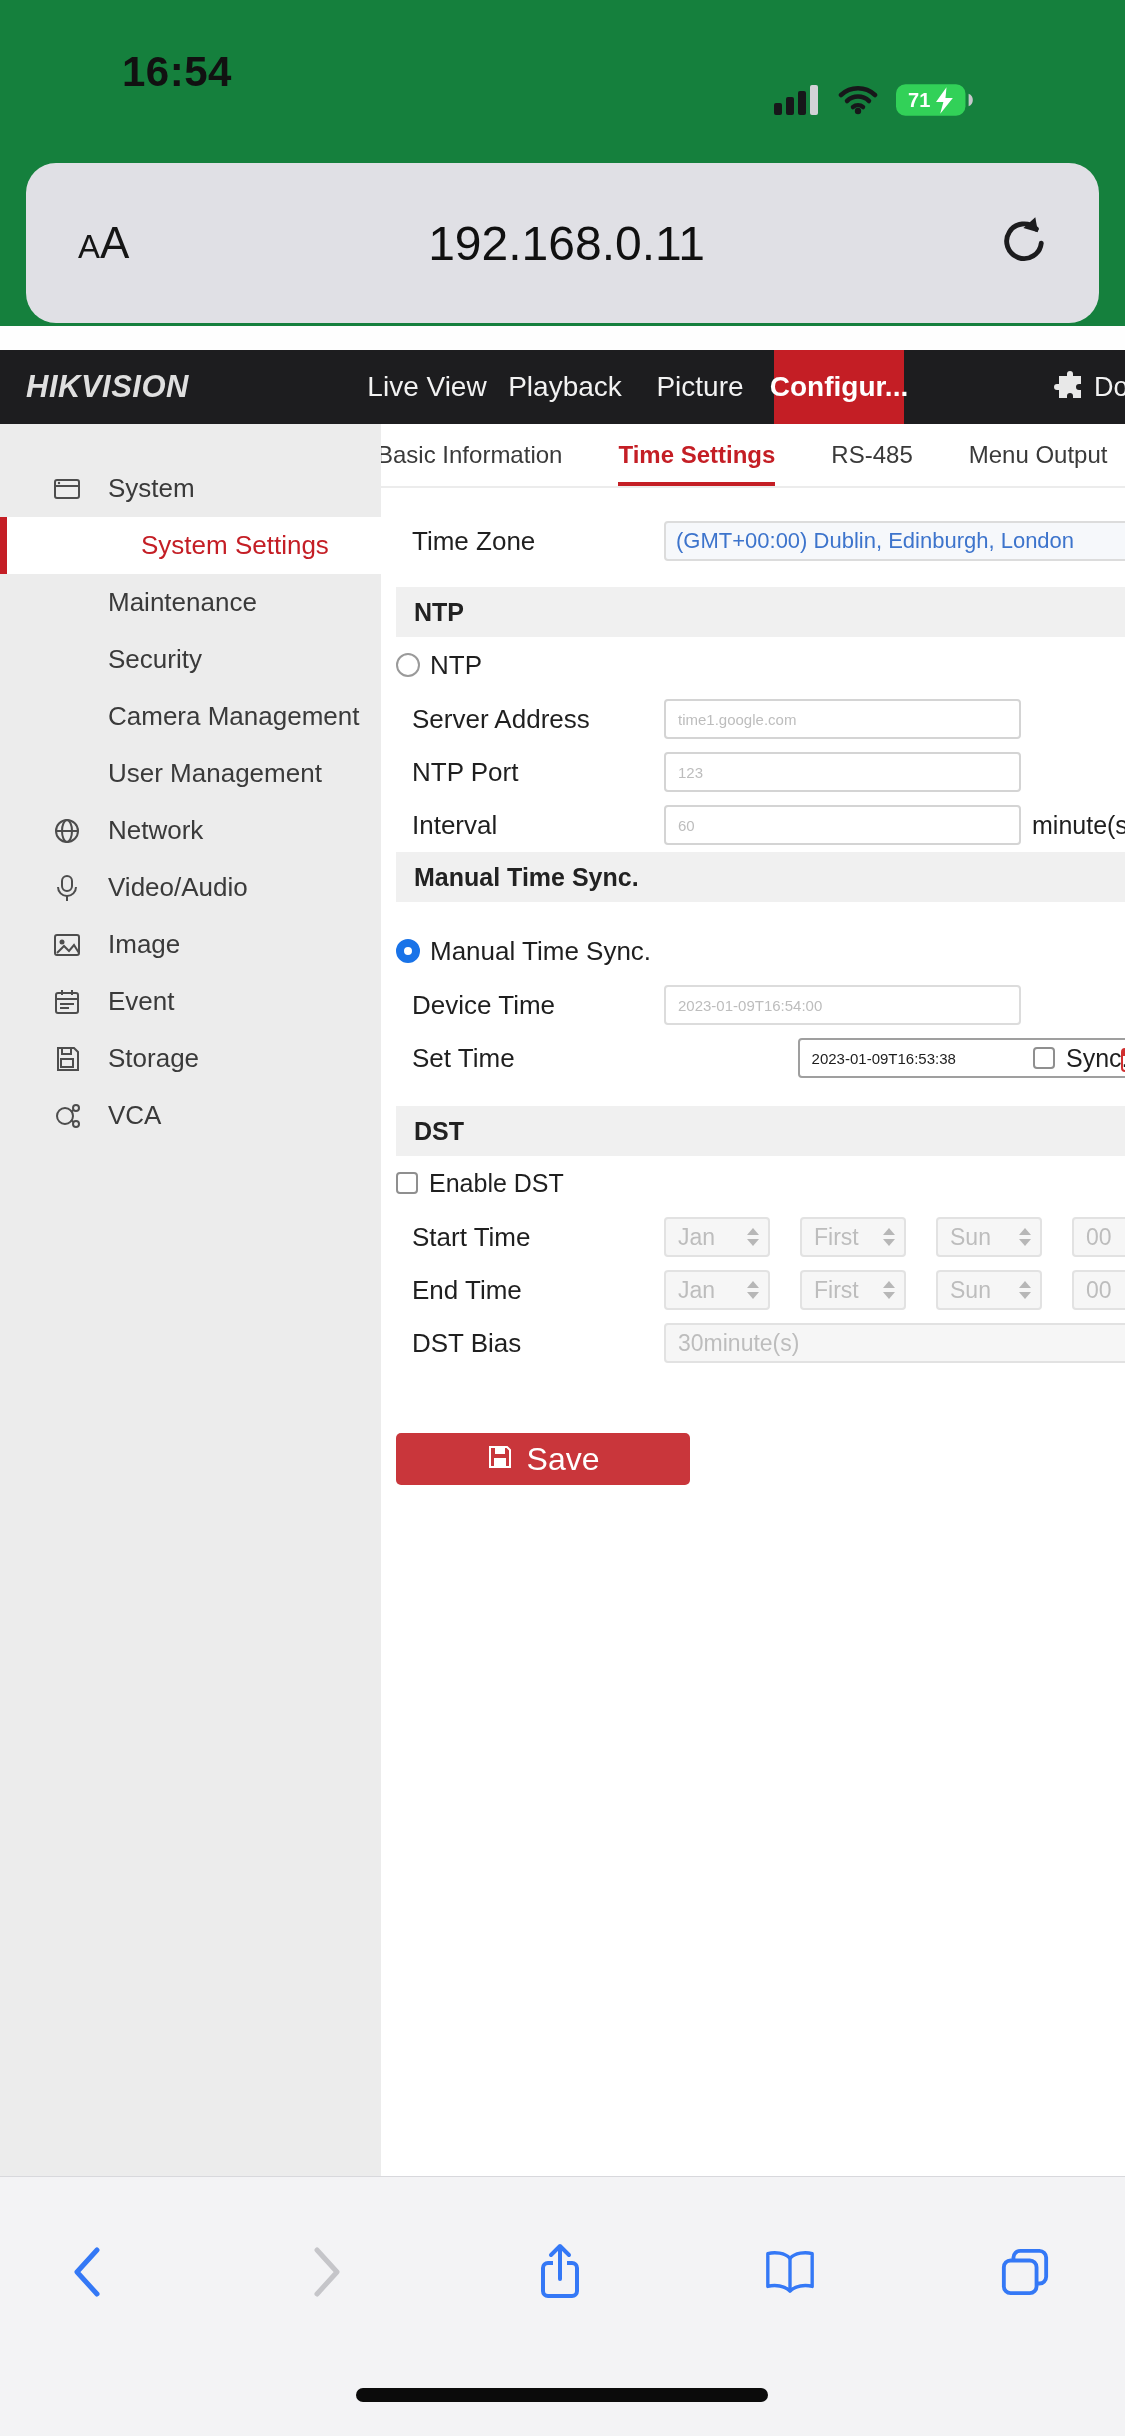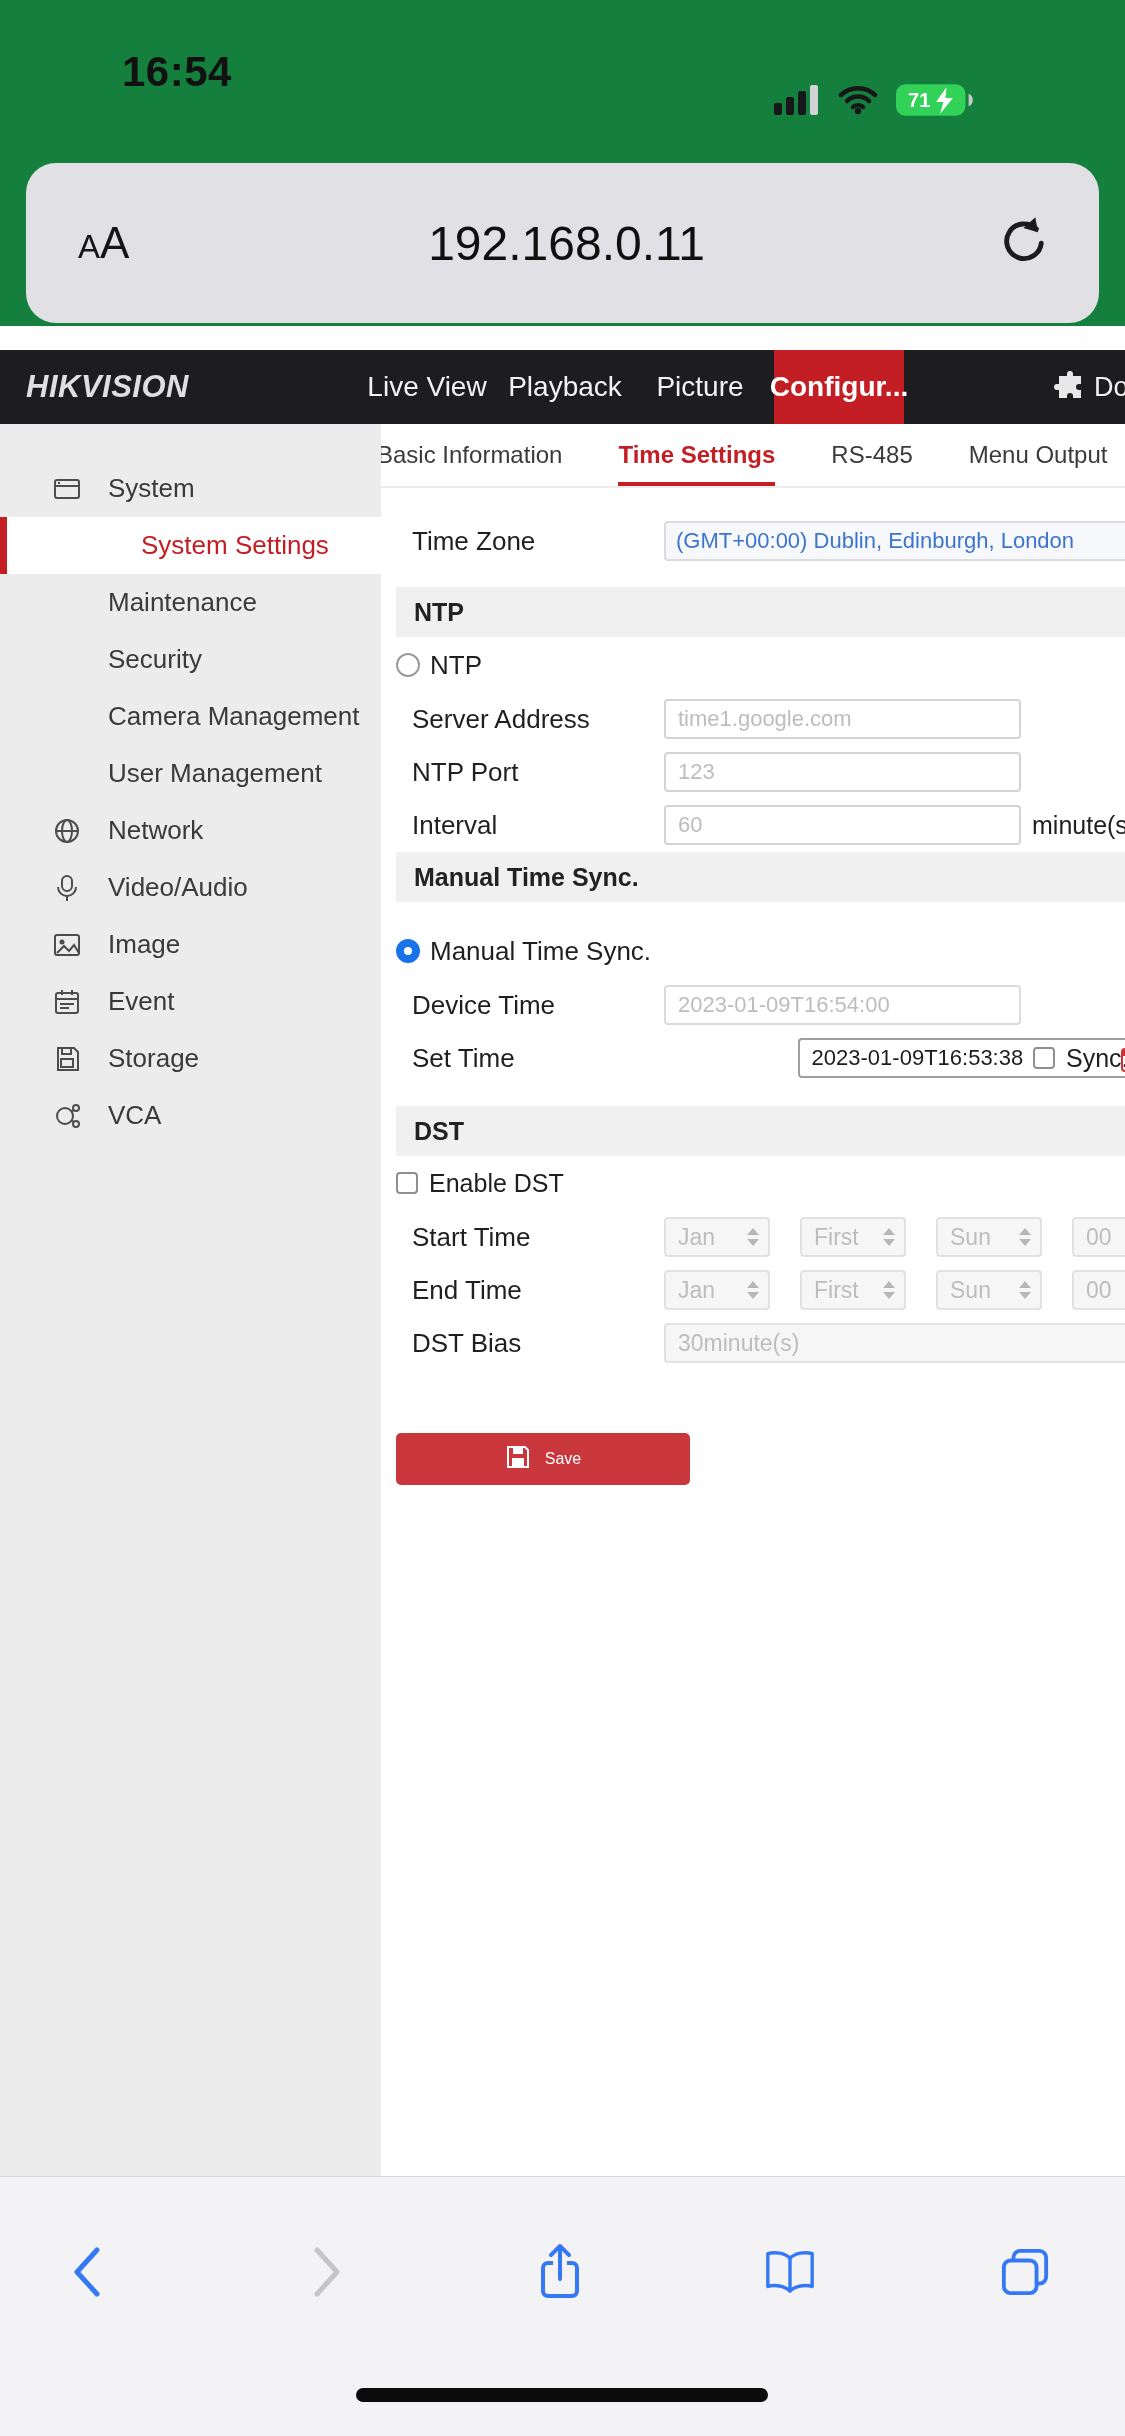--- a/index.html
+++ b/index.html
@@ -49,21 +49,21 @@
   .frow { position:absolute; left:0; width:900px; height:40px; display:flex; align-items:center; }
   .flabel { margin-left:31px; font-size:26px; color:#1f1f1f; white-space:nowrap; }
   .ctrl { position:absolute; left:283px; }
   .secbar { position:absolute; left:15px; width:820px; height:50px; background:#f0f0f0; display:flex; align-items:center; padding-left:18px; font-size:25px; font-weight:bold; color:#222; }
 
   .r-tz{top:97px} .r-ntpbar{top:163px} .r-ntprad{top:226px;height:30px} .r-server{top:275px} .r-port{top:328px}
   .r-interval{top:381px} .r-manbar{top:428px} .r-manrad{top:512px;height:30px} .r-device{top:561px} .r-settime{top:614px}
   .r-dstbar{top:682px} .r-enable{top:744px;height:30px} .r-start{top:793px} .r-end{top:846px} .r-bias{top:899px} .r-save{top:1009px;height:52px}
 
   .tz-field { width:560px; height:40px; background:#f6f8fb; border:2px solid #dcdcdc; border-radius:4px; display:flex; align-items:center; padding-left:10px; font-size:22px; color:#3d74cc; white-space:nowrap; overflow:hidden; }
-  .inp { width:357px; height:40px; border:2px solid #d4d4d4; border-radius:4px; padding:0 12px; font-size:22px; color:#333; font-family:"Liberation Sans", sans-serif; background:#fff; outline:none; }
+  .inp { width:357px; height:40px; border:2px solid #d4d4d4; border-radius:4px; padding:0 12px; font-size:15px; color:#333; font-family:"Liberation Sans", sans-serif; background:#fff; outline:none; }
   .inp::placeholder { color:#bdbdbd; }
   .inp.dim { color:#bdbdbd; border-color:#dcdcdc; }
   .inp.settime { border-color:#9f9f9f; padding-right:46px; color:#1d1d1d; }
   .settime-wrap { position:relative; width:357px; height:40px; }
   .cal-icon { position:absolute; right:5px; top:5px; cursor:pointer; }
   .suffix { position:absolute; left:651px; font-size:25px; color:#1f1f1f; white-space:nowrap; }
 
   .radio { width:24px; height:24px; border-radius:50%; border:2px solid #9a9a9a; background:#fff; margin-left:15px; flex:none; cursor:pointer; }
   .radio.on { border:8px solid #1973e8; }
   .rlabel { margin-left:10px; font-size:26px; color:#1f1f1f; white-space:nowrap; }
@@ -73,21 +73,21 @@
   .sync-wrap { position:absolute; left:652px; display:flex; align-items:center; white-space:nowrap; }
 
   .sels { position:absolute; left:283px; display:flex; gap:30px; }
   .sel { width:106px; height:40px; background:#f6f6f6; border:2px solid #e2e2e2; border-radius:4px; display:flex; align-items:center; justify-content:space-between; padding:0 9px 0 12px; font-size:23px; color:#bdbdbd; cursor:default; }
   .stepper { display:flex; flex-direction:column; gap:4px; }
   .stepper i { display:block; width:0; height:0; }
   .stepper .up { border-left:6px solid transparent; border-right:6px solid transparent; border-bottom:7px solid #b7b7b7; }
   .stepper .dn { border-left:6px solid transparent; border-right:6px solid transparent; border-top:7px solid #b7b7b7; }
   .bias-field { width:560px; height:40px; background:#f6f6f6; border:2px solid #e2e2e2; border-radius:4px; display:flex; align-items:center; padding-left:12px; font-size:23px; color:#bdbdbd; }
 
-  .save-btn { position:absolute; left:15px; width:294px; height:52px; background:#c9363b; border:none; border-radius:5px; color:#fff; font-size:16px; font-family:"Liberation Sans", sans-serif; display:flex; align-items:center; justify-content:center; gap:14px; cursor:pointer; }
+  .save-btn { position:absolute; left:15px; width:294px; height:52px; background:#c9363b; border:none; border-radius:5px; color:#fff; font-size:32px; font-family:"Liberation Sans", sans-serif; display:flex; align-items:center; justify-content:center; gap:14px; cursor:pointer; }
 
   
   .toolbar { position:absolute; top:2176px; left:0; width:1125px; height:260px; background:#f3f3f5; border-top:1px solid #d8d8dc; }
   .tb-icon { position:absolute; top:97px; transform:translate(-50%,-50%); cursor:pointer; }
   .tb-back{left:87px} .tb-fwd{left:327px} .tb-share{left:560px} .tb-book{left:790px} .tb-tabs{left:1025px}
   .home-indicator { position:absolute; left:356px; top:2388px; width:412px; height:14px; border-radius:7px; background:#0b0b0b; }
 </style>
 </head>
 <body>
 

